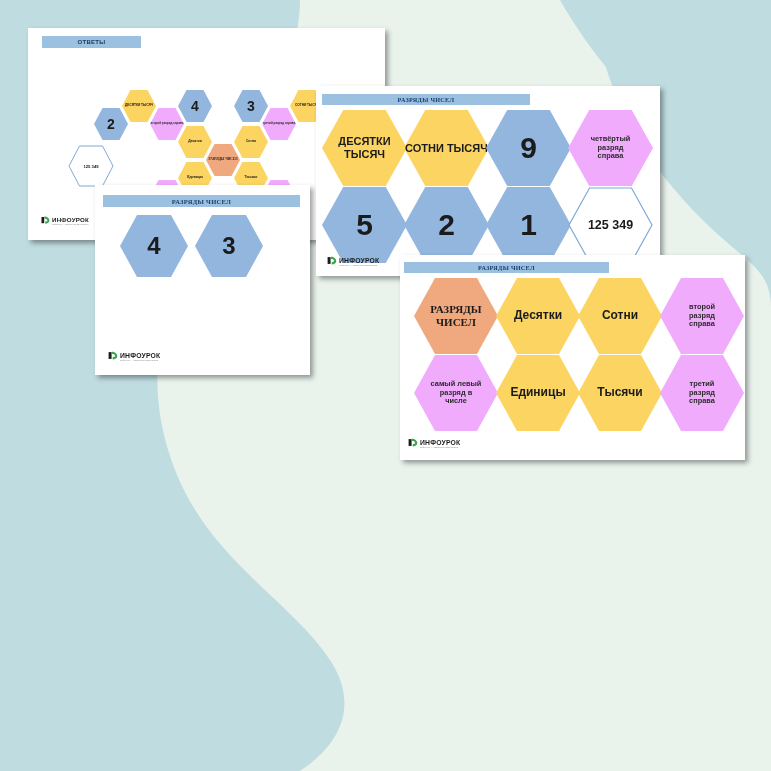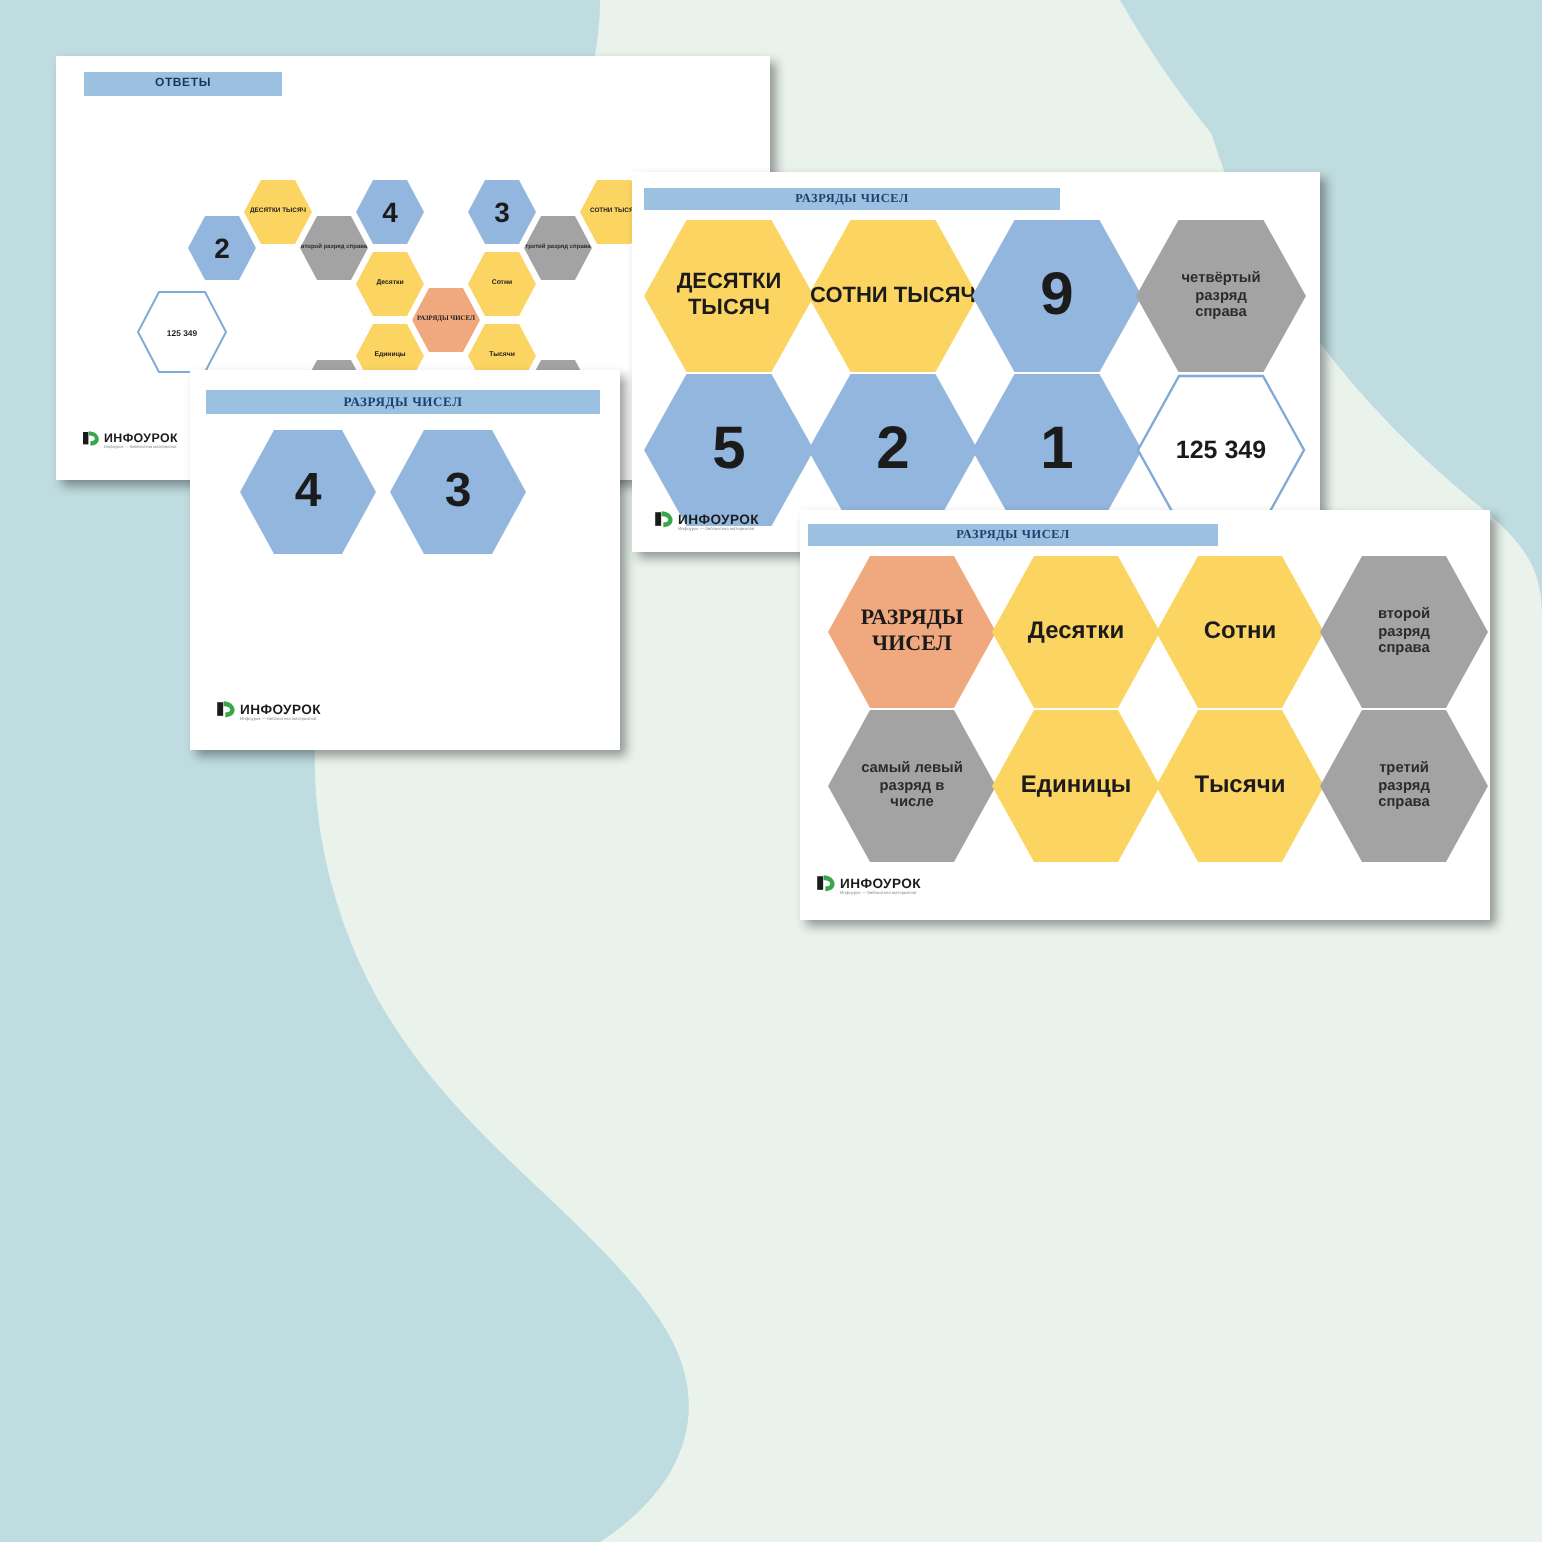--- a/index.html
+++ b/index.html
@@ -38,21 +38,21 @@
   .hex{
     position:absolute;
     display:flex;align-items:center;justify-content:center;
     text-align:center;
     clip-path:polygon(25% 0%,75% 0%,100% 50%,75% 100%,25% 100%,0% 50%);
     box-sizing:border-box;
   }
   .hex span{display:block;line-height:1.15;}
   .hex.yellow{background:#fbd461;}
   .hex.blue{background:#92b6dd;}
-  .hex.green{background:#a3a3a3;}
+  .hex.green{background:#f0abfc;}
   .hex.orange{background:#f0a97f;}
   .hex-outline-wrap{
     position:absolute;
   }
   .hex-outline-wrap svg{display:block;}
   .hex-outline-wrap .hx-label{
     position:absolute;inset:0;
     display:flex;align-items:center;justify-content:center;
     font-weight:bold;color:#1a1a1a;
   }

